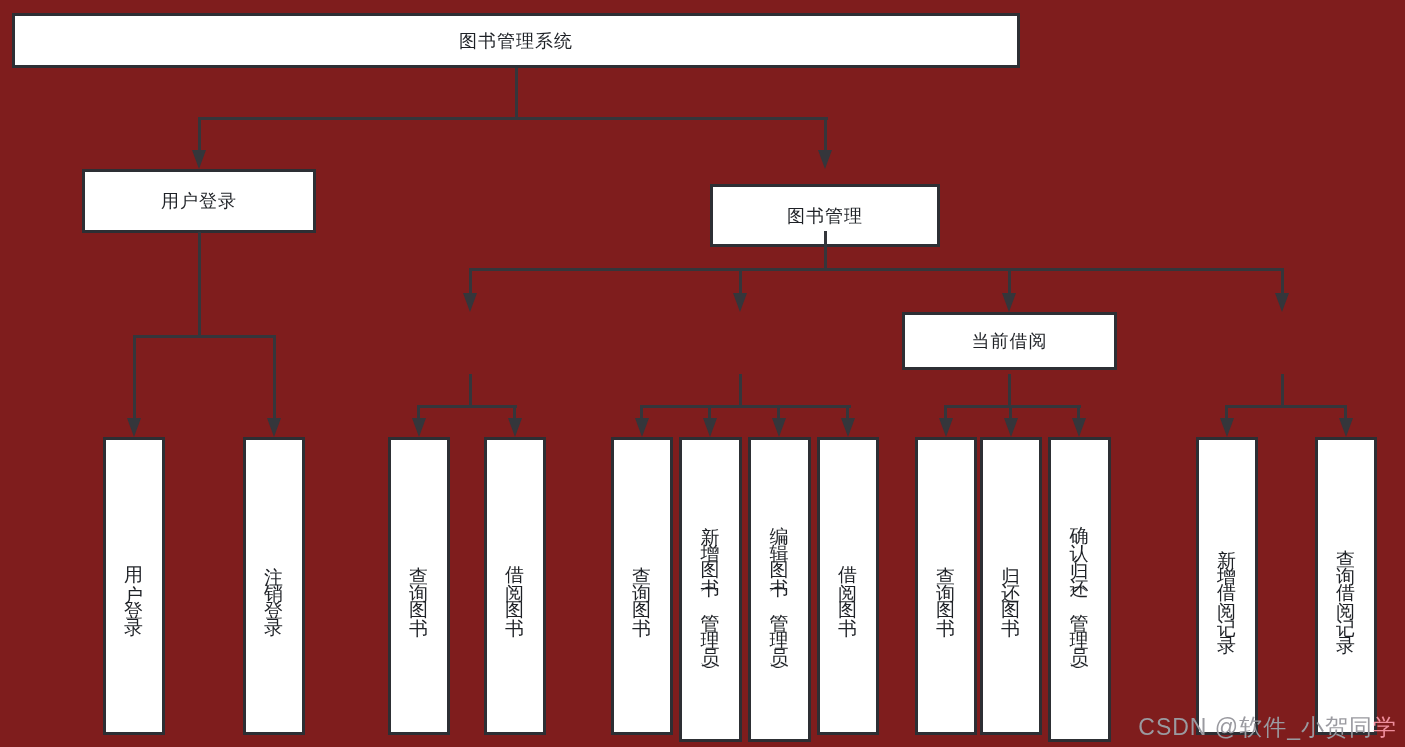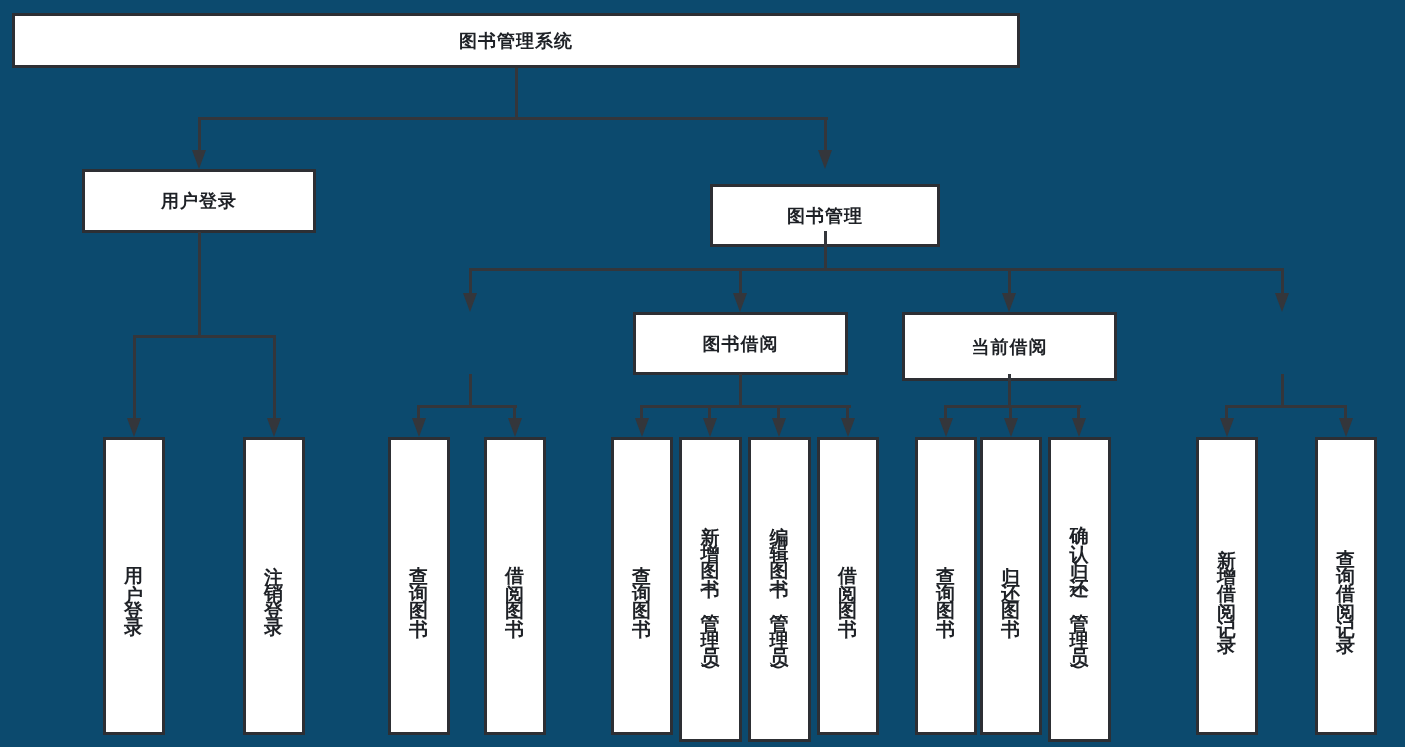--- a/index.html
+++ b/index.html
@@ -1,20 +1,19 @@
 <!DOCTYPE html>
 <html><head>
 <meta charset="utf-8">
 <style>
   html,body{margin:0;padding:0;background:#ffffff;}
   .canvas{
-    position:relative;width:1405px;height:747px;background:#0c4a6e;
+    position:relative;width:1405px;height:747px;background:#7f1d1d;
     font-family:"Liberation Sans","DejaVu Sans",sans-serif;
     overflow:hidden;
-    font-weight:bold;
   }
   .box{
     position:absolute;box-sizing:border-box;background:#ffffff;
     border:3px solid #2d2f34;color:#1e2126;
     display:flex;align-items:center;justify-content:center;
   }
   .h-label{font-size:18px;letter-spacing:1px;}
   .leaf{
     writing-mode:vertical-rl;text-orientation:mixed;
     font-size:19px;line-height:1;letter-spacing:0.92em;
@@ -73,24 +72,21 @@
     <div class="vline" style="left:469px;top:268px;height:27px;"></div>
     <div class="arrow" style="left:463px;top:293px;"></div>
     <div class="vline" style="left:739px;top:268px;height:27px;"></div>
     <div class="arrow" style="left:733px;top:293px;"></div>
     <div class="vline" style="left:1008px;top:268px;height:27px;"></div>
     <div class="arrow" style="left:1002px;top:293px;"></div>
     <div class="vline" style="left:1281px;top:268px;height:27px;"></div>
     <div class="arrow" style="left:1275px;top:293px;"></div>
   </div>
 
-  <div class="box h-label" style="left:633px;top:312px;width:215px;height:63px;">
-    <span>图书借阅</span>
-  </div>
-  <div class="box h-label" style="left:902px;top:312px;width:215px;height:69px;">
+  <div class="box h-label" style="left:902px;top:312px;width:215px;height:58px;">
     <span>当前借阅</span>
   </div>
 
   <div>
     <div class="vline" style="left:469px;top:374px;height:33px;"></div>
     <div class="hline" style="left:417px;top:405px;width:100px;"></div>
     <div class="vline" style="left:417px;top:405px;height:15px;"></div>
     <div class="arrow" style="left:412px;top:418px;"></div>
     <div class="vline" style="left:513px;top:405px;height:15px;"></div>
     <div class="arrow" style="left:508px;top:418px;"></div>
@@ -166,14 +162,17 @@
     <span>确认归还（管理员）</span>
   </div>
 
   <div class="box leaf" style="left:1196px;top:437px;width:62px;height:298px;">
     <span>新增借阅记录</span>
   </div>
   <div class="box leaf" style="left:1315px;top:437px;width:62px;height:298px;">
     <span>查询借阅记录</span>
   </div>
 
+  <div class="watermark">
+    <span>CSDN @软件_小贺同</span><span class="accent">学</span>
+  </div>
 
 </div>
 
 </body></html>

